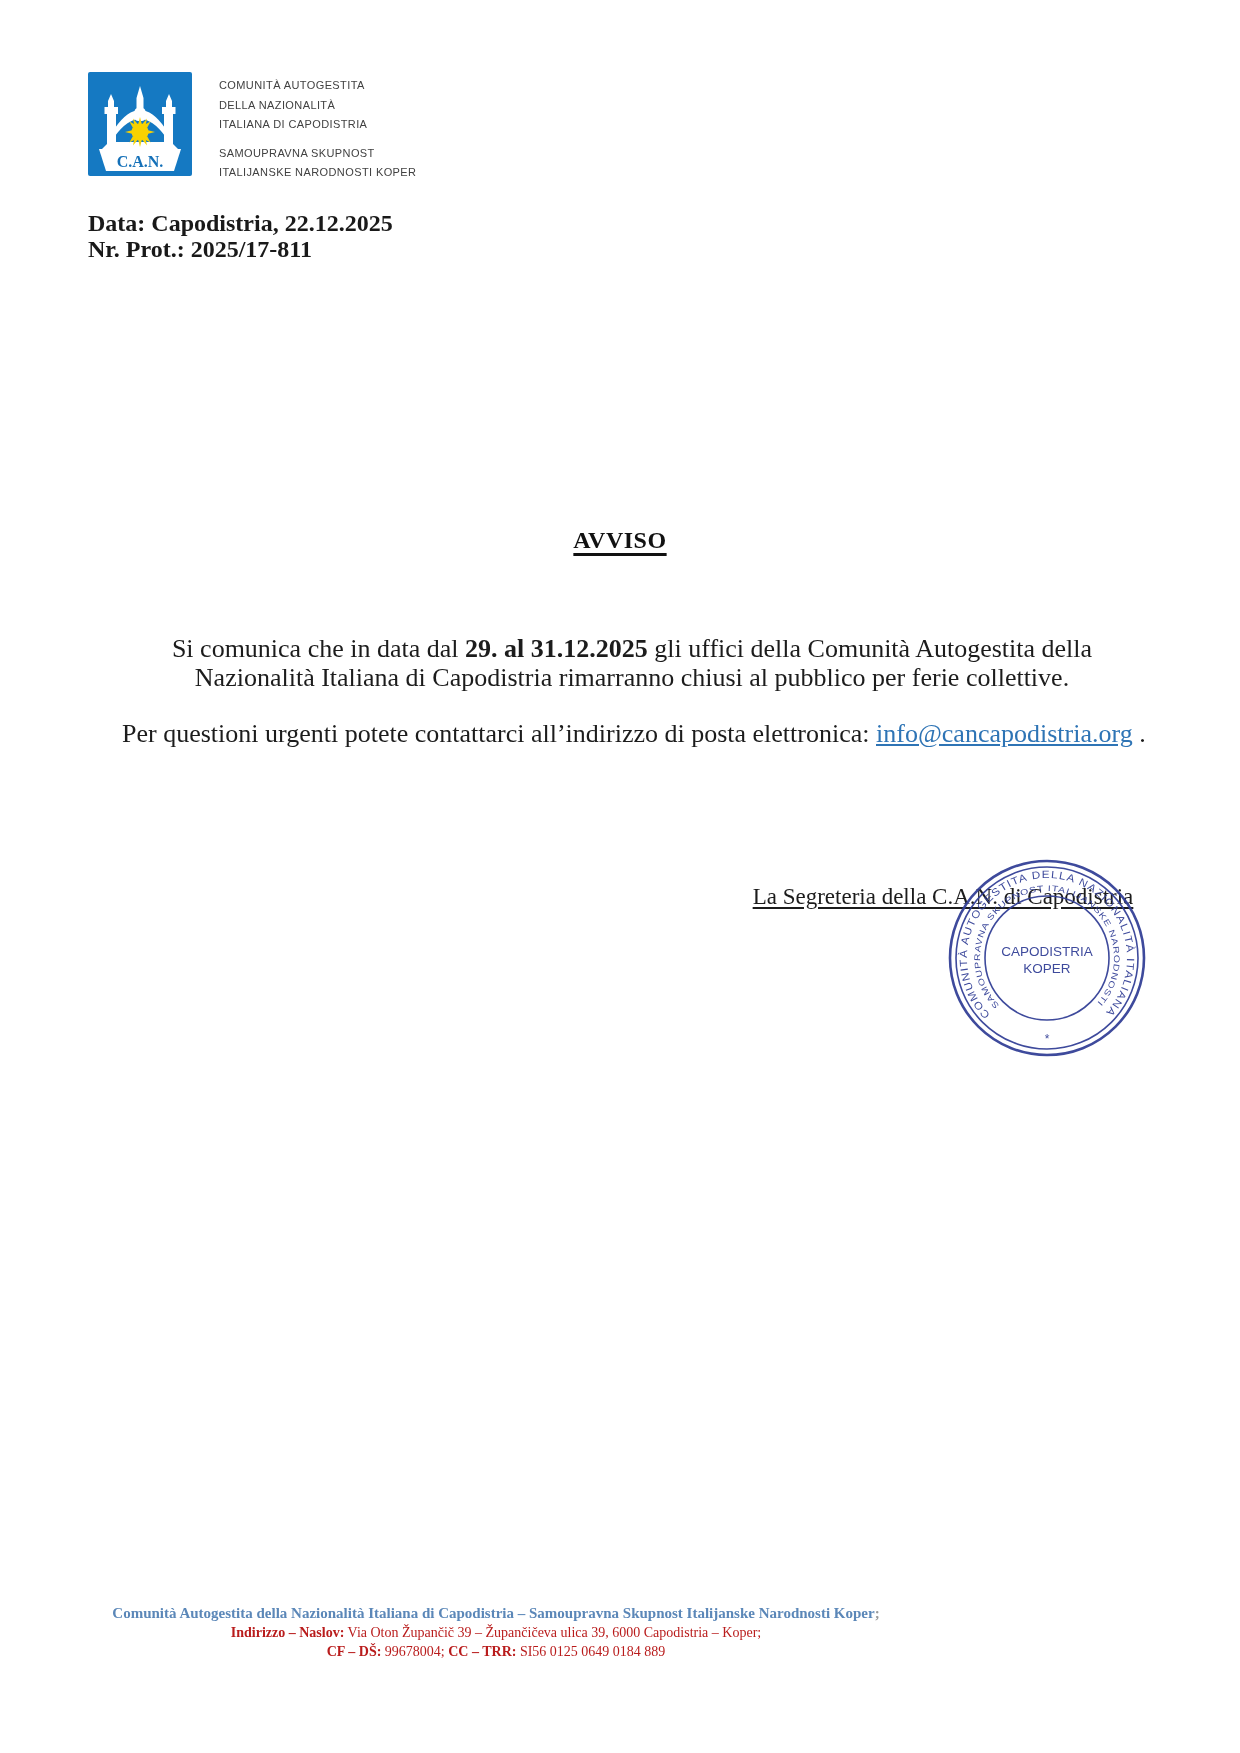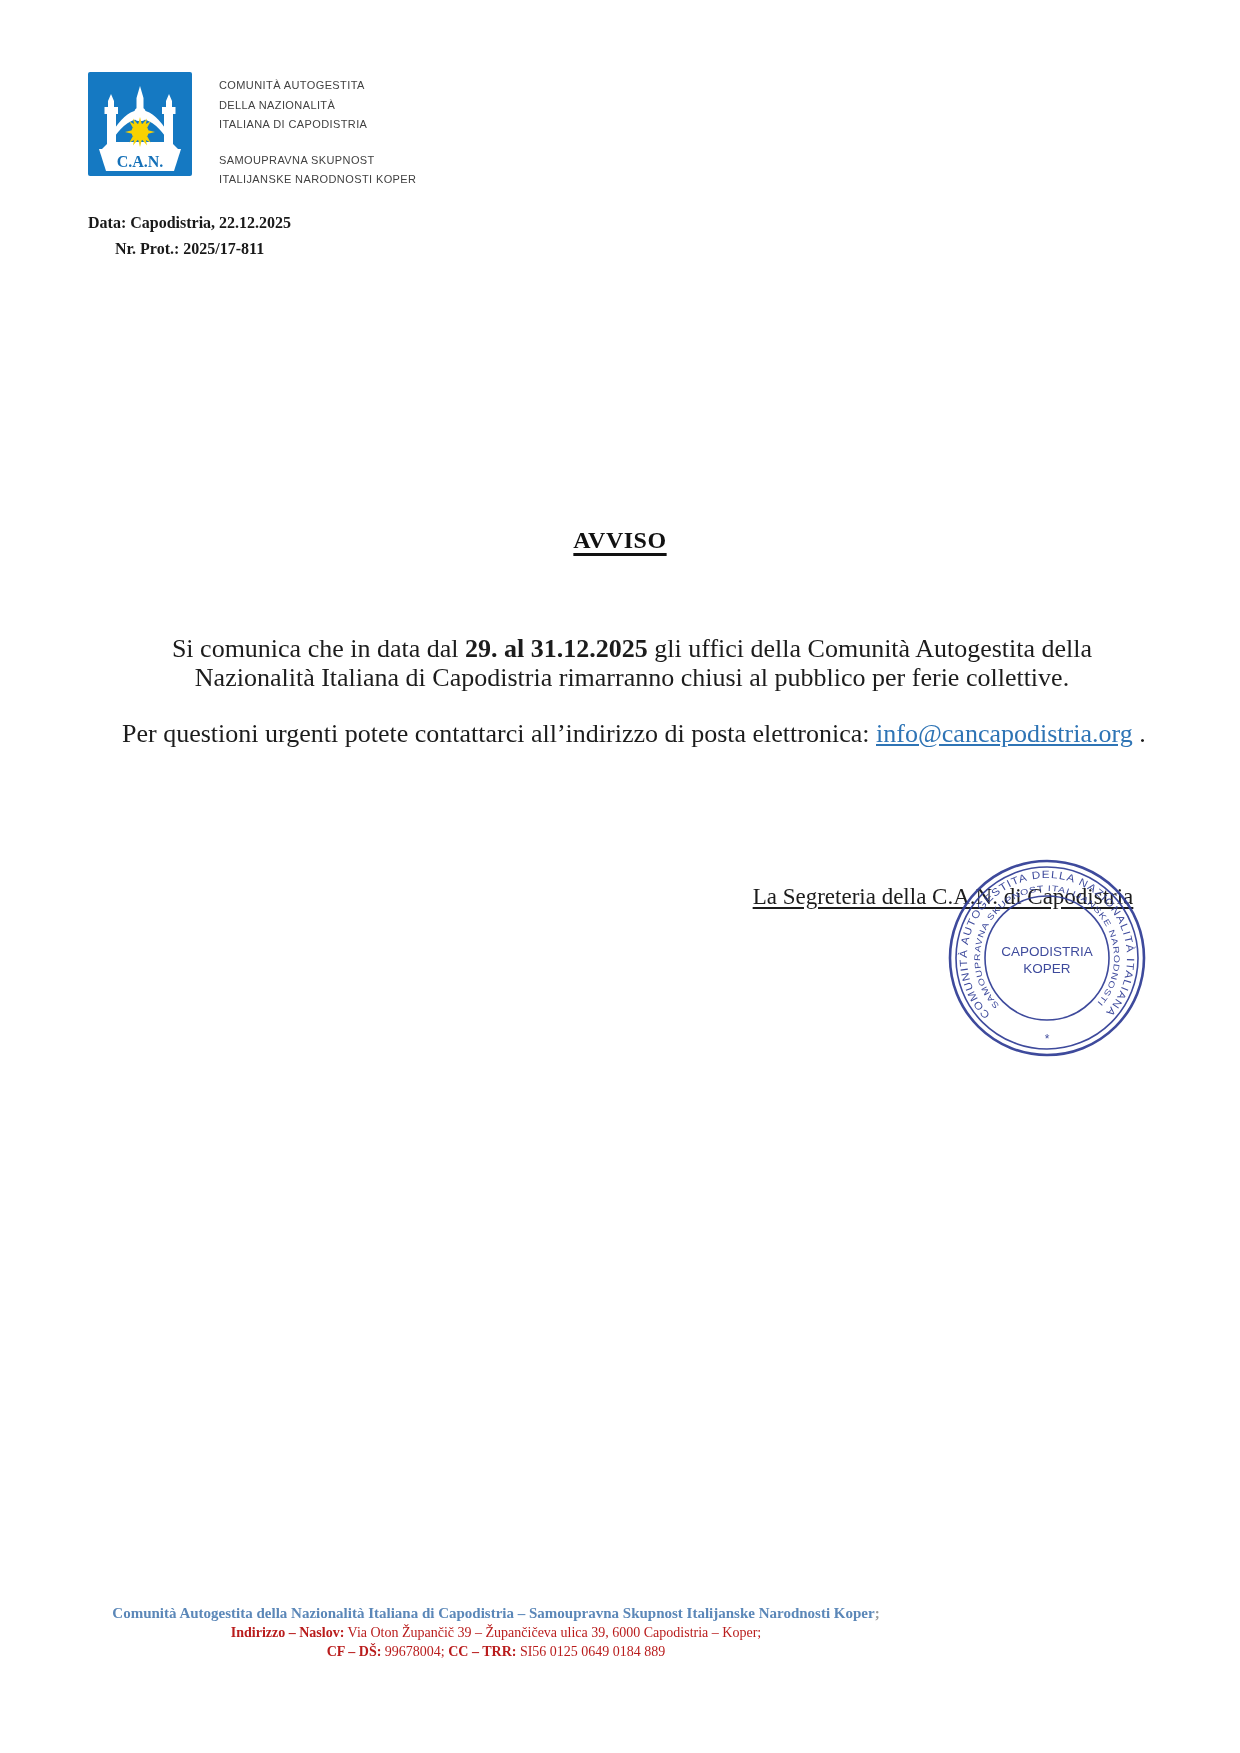--- a/index.html
+++ b/index.html
@@ -14,25 +14,25 @@
   
   .logo{
     position:absolute;left:88px;top:72px;width:104px;height:104px;
   }
   .org-block{
     position:absolute;left:219px;top:76px;
     font-family:"Liberation Sans", sans-serif;
     font-size:11px;line-height:19.5px;letter-spacing:.4px;
     color:#414141;
   }
-  .org-group-sl{margin-top:16px;}
+  .org-group-sl{margin-top:9px;}
   
   .meta-block{
     position:absolute;left:88px;top:210px;
-    font-weight:bold;font-size:16px;line-height:26px;color:#191919;text-align:center;
+    font-weight:bold;font-size:24px;line-height:26px;color:#191919;
   }
   
   .doc-title{
     position:absolute;left:0;top:527px;width:1240px;
     text-align:center;font-weight:bold;font-size:24px;letter-spacing:.5px;
     color:#111;
   }
   .doc-title span{
     text-decoration:underline;text-decoration-thickness:2.5px;text-underline-offset:5px;
   }

